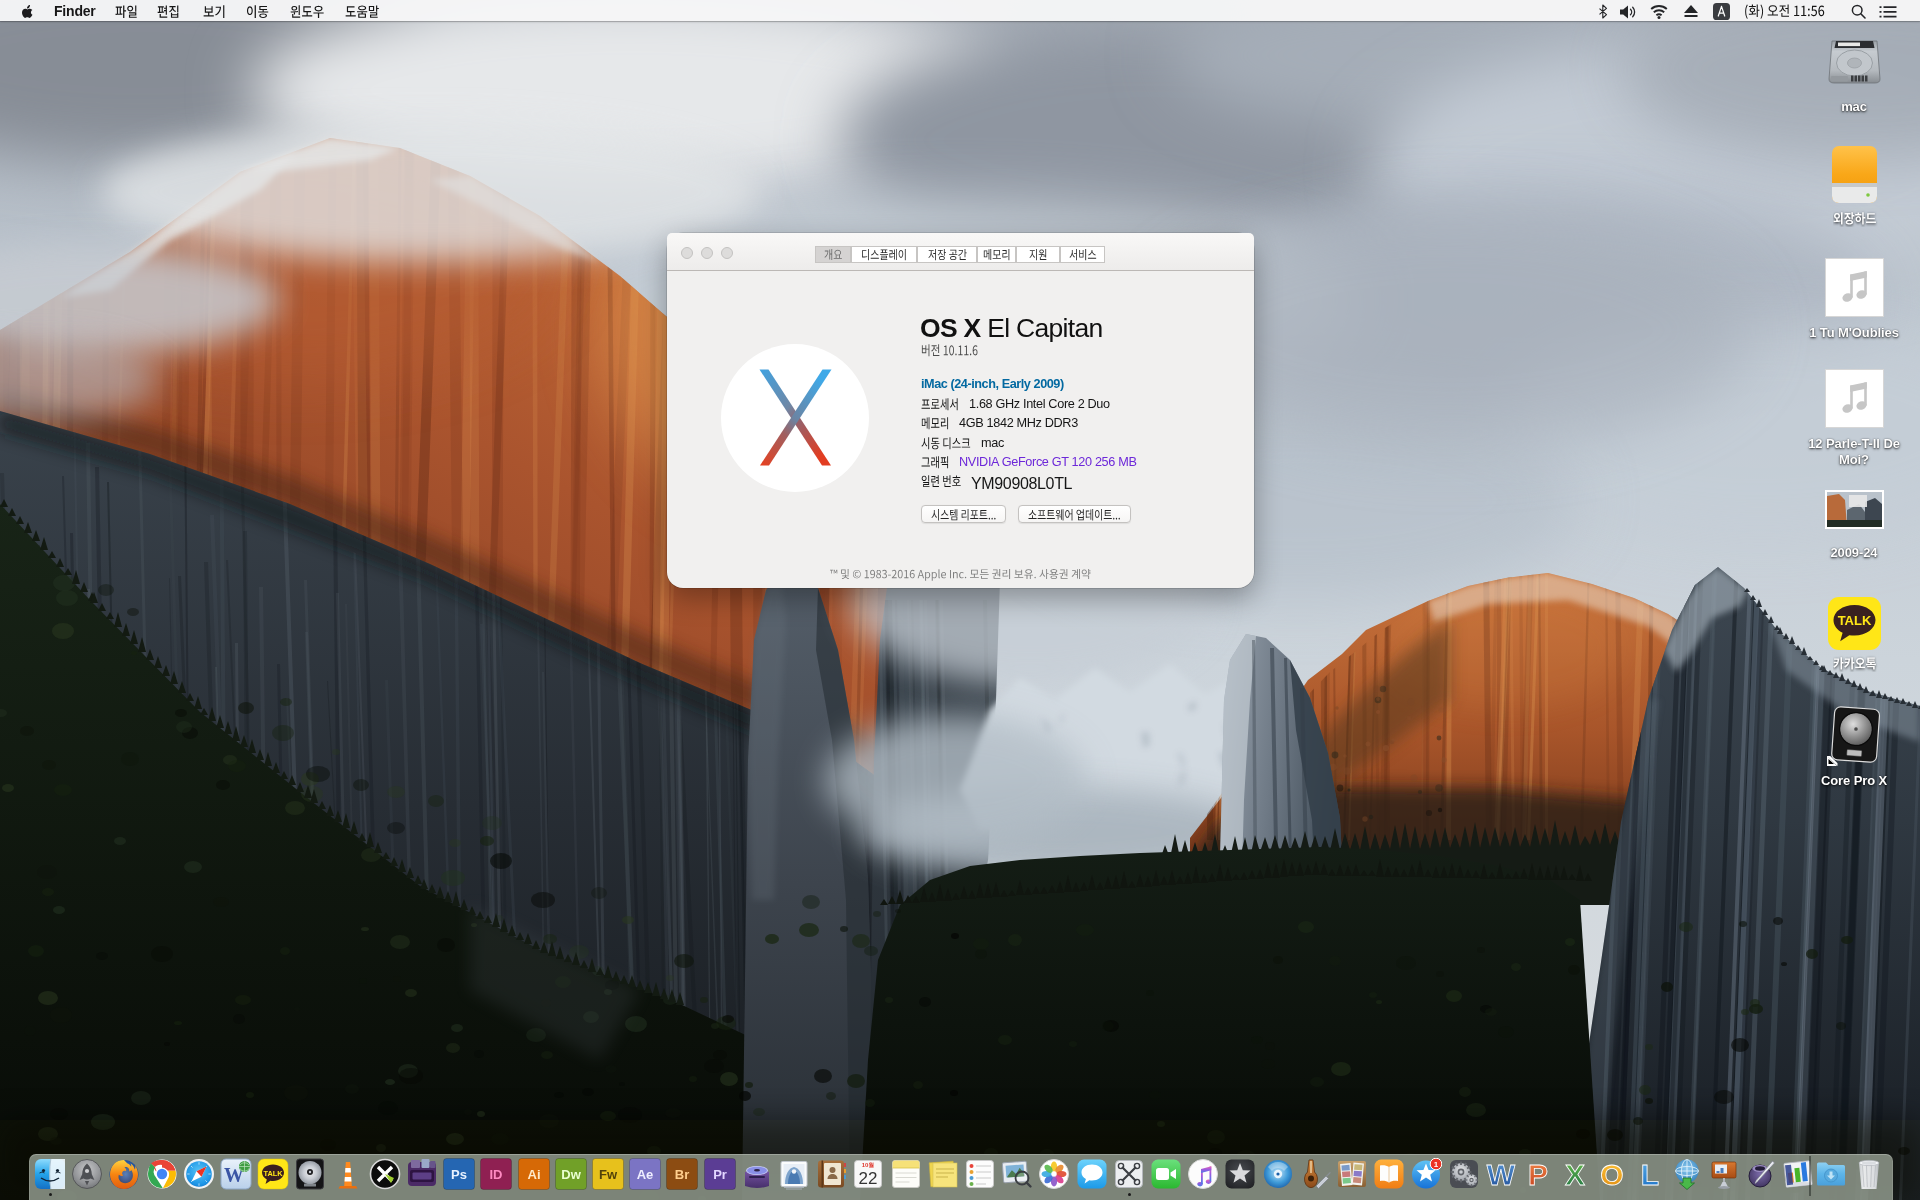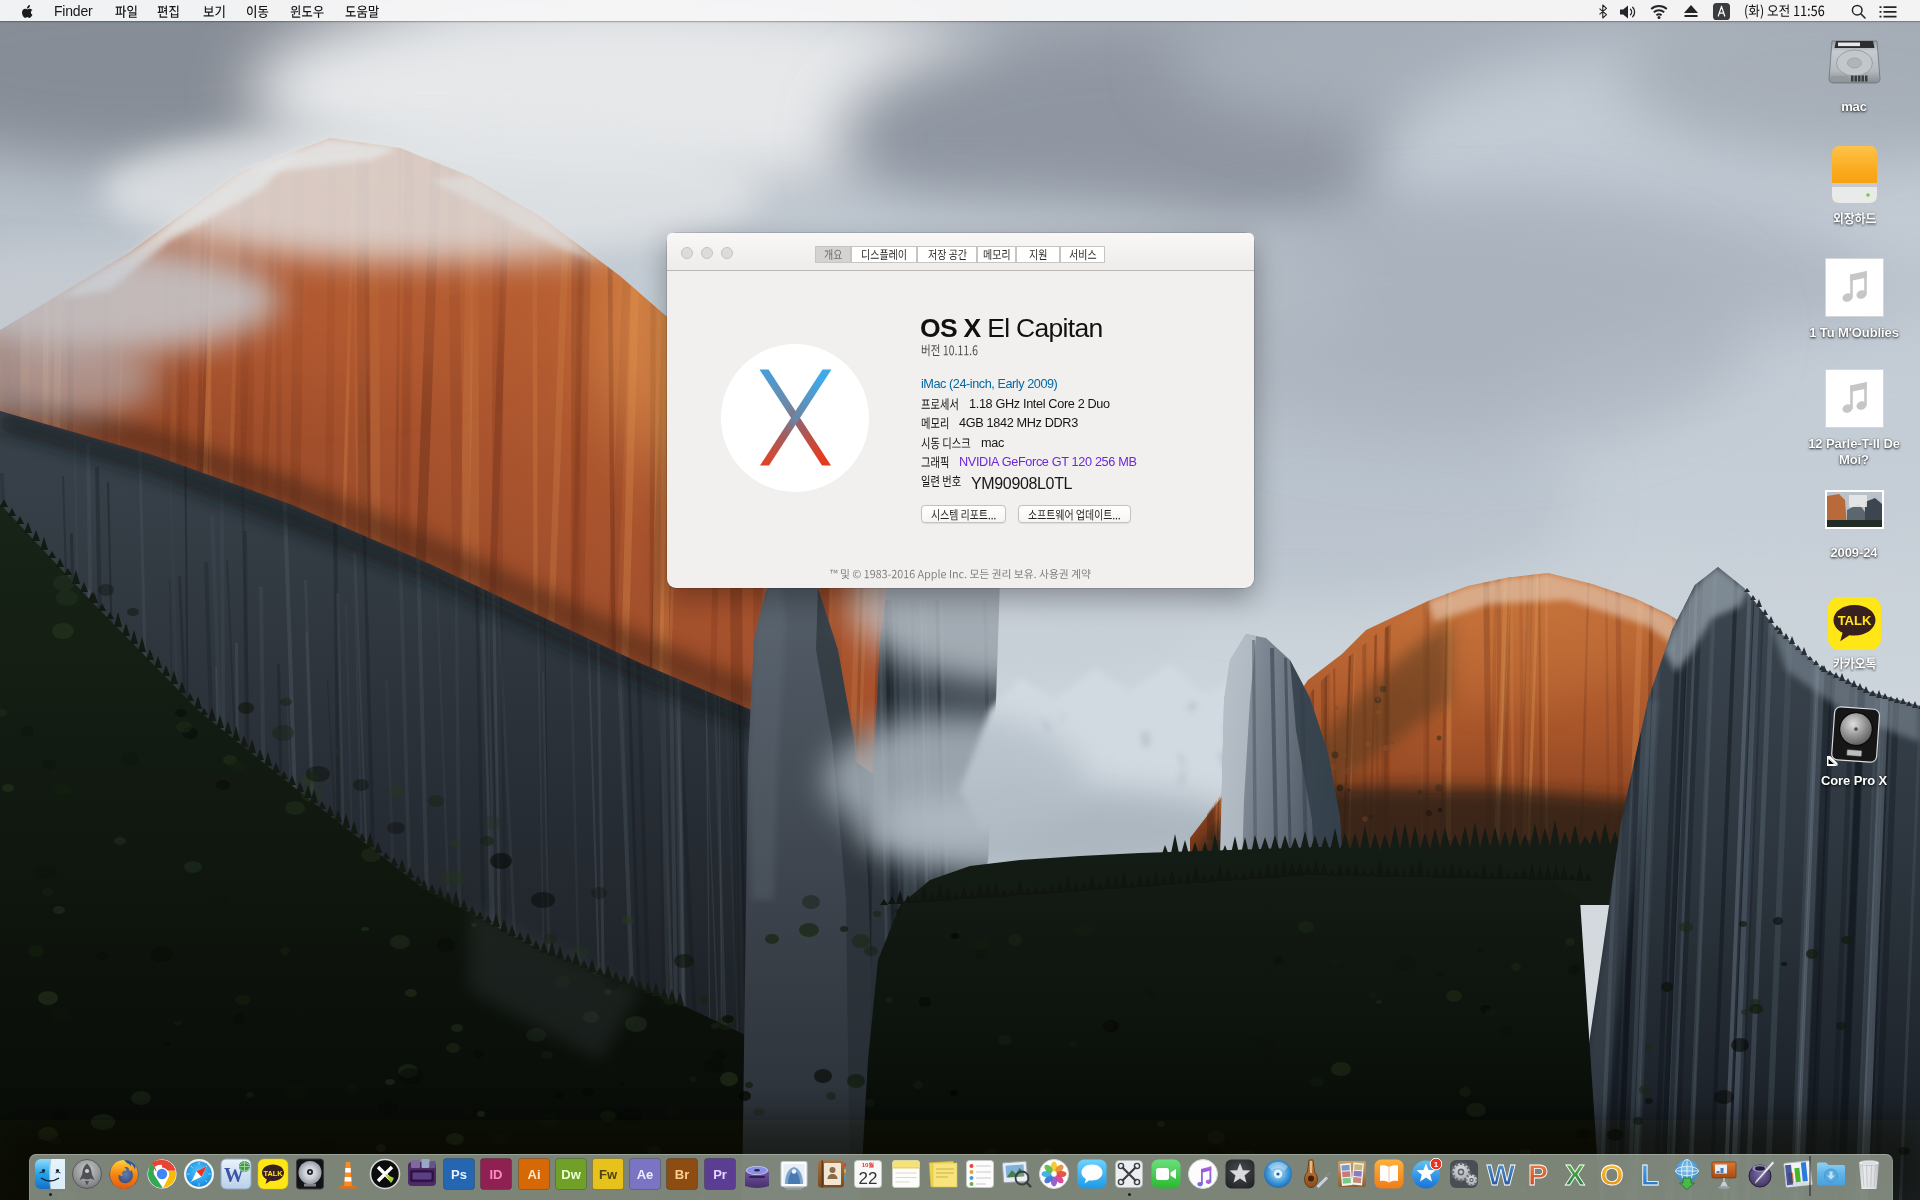--- a/index.html
+++ b/index.html
@@ -1,21 +1,21 @@
 <!DOCTYPE html>
 <html><head><meta charset="utf-8"><style>
 *{margin:0;padding:0;box-sizing:border-box}
 html,body{width:1920px;height:1200px;overflow:hidden;background:#9aa2ac;font-family:"Liberation Sans",sans-serif}
 #wall{position:absolute;left:0;top:0}
 .abs{position:absolute}
 .kt{position:absolute}
 #menubar{position:absolute;left:0;top:0;width:1920px;height:21px;background:rgba(246,246,247,0.96);box-shadow:0 0.5px 0 rgba(0,0,0,0.3),0 1px 2px rgba(0,0,0,0.18);z-index:40}
 .mtx{position:absolute;top:3px;font-size:14px;color:#171717;letter-spacing:-0.2px}
-.b{font-weight:normal}
-#win{position:absolute;left:667px;top:233px;width:587px;height:355px;background:#f1f0ef;border-radius:9px;box-shadow:0 0 0 0.5px rgba(0,0,0,0.22),0 10px 28px rgba(0,0,0,0.32);z-index:20}
+.b{font-weight:bold}
+#win{position:absolute;left:667px;top:233px;width:587px;height:355px;background:#f1f0ef;border-radius:16px;box-shadow:0 0 0 0.5px rgba(0,0,0,0.22),0 10px 28px rgba(0,0,0,0.32);z-index:20}
 #titlebar{position:absolute;left:0;top:0;width:100%;height:38px;background:linear-gradient(#f9f8f7,#edeceb);border-bottom:1px solid #bcb8b5;border-radius:5px 5px 0 0}
 .tl{position:absolute;top:14px;width:12px;height:12px;border-radius:6px;background:#dddcdb;border:0.5px solid #c3c2c1}
 #segwrap .seg{position:absolute;top:12.5px;height:17px;background:#fff;border:1px solid #c7c5c3}
 #segwrap .seg.sel{background:#d5d3d2}
 .wbtn{position:absolute;height:17.5px;background:linear-gradient(#fff,#f6f5f4);border:1px solid #c4c2c0;border-radius:4px;box-shadow:0 0.5px 1px rgba(0,0,0,0.08)}
 .dlabel{position:absolute;font-size:13px;font-weight:bold;color:#fff;text-align:center;text-shadow:0 1px 2.5px rgba(0,0,0,0.85),0 0 1px rgba(0,0,0,0.5);letter-spacing:-0.1px;line-height:15.5px;z-index:10}
 .dsh path{filter:drop-shadow(0 1px 1.5px rgba(0,0,0,0.8))}
 #dock{position:absolute;left:29px;top:1154px;width:1864px;height:46px;background:rgba(140,149,137,0.88);border-radius:7px 7px 0 0;border-top:1px solid rgba(255,255,255,0.25);border-left:1px solid rgba(255,255,255,0.12);border-right:1px solid rgba(255,255,255,0.12);z-index:30}
 .dk{position:absolute;top:1158px;z-index:31}
 .rdot{position:absolute;top:1193px;width:3px;height:3px;border-radius:2px;background:#1a1a1a;z-index:32}
@@ -1122,21 +1122,21 @@
 <path d="M102.5 26.5 L111.5 26.5 L49 122.5 L40 122.5 Z" fill="url(#xg2)"></path>
 </svg>
     <div class="abs" style="left:253px;top:80px;font-size:26.5px;letter-spacing:-0.7px;color:#111"><b>OS X</b> <span style="font-weight:400">El Capitan</span></div>
     <svg class="kt " style="left:254.0px;top:109.2px;" width="58" height="17" viewBox="0 0 58 17">
       <path transform="translate(0,13.2) scale(0.8,1)" d="M9.4 -10.9H10.5V1H9.4ZM6.3 -6.5H9.7V-5.6H6.3ZM1.1 -10H2.2V-6.9H5.5V-10H6.6V-2H1.1ZM2.2 -6V-2.9H5.5V-6Z M19.1 -7.6H22.1V-6.7H19.1ZM21.5 -10.9H22.6V-2.2H21.5ZM15 -0.1H23V0.8H15ZM15 -2.9H16.1V0.3H15ZM15.8 -9.4H16.7V-8.5Q16.7 -7.4 16.3 -6.4Q15.9 -5.5 15.2 -4.8Q14.4 -4 13.4 -3.7L12.8 -4.5Q13.5 -4.8 14.1 -5.2Q14.6 -5.6 15 -6.1Q15.4 -6.6 15.6 -7.2Q15.8 -7.8 15.8 -8.5ZM16.1 -9.4H16.9V-8.5Q16.9 -7.7 17.3 -7Q17.7 -6.2 18.3 -5.7Q19 -5.1 19.8 -4.8L19.3 -4Q18.3 -4.3 17.6 -5Q16.9 -5.7 16.5 -6.6Q16.1 -7.5 16.1 -8.5ZM13.2 -9.9H19.6V-9H13.2Z M28.4 0V-1H30.6V-8.2H28.8V-9Q29.5 -9.1 30 -9.3Q30.5 -9.4 30.8 -9.7H31.8V-1H33.7V0Z M38.2 0.2Q37.3 0.2 36.6 -0.4Q36 -0.9 35.6 -2.1Q35.2 -3.2 35.2 -4.9Q35.2 -6.6 35.6 -7.7Q36 -8.8 36.6 -9.3Q37.3 -9.9 38.2 -9.9Q39.2 -9.9 39.8 -9.3Q40.5 -8.8 40.9 -7.7Q41.2 -6.6 41.2 -4.9Q41.2 -3.2 40.9 -2.1Q40.5 -0.9 39.8 -0.4Q39.2 0.2 38.2 0.2ZM38.2 -0.8Q38.8 -0.8 39.2 -1.2Q39.6 -1.7 39.9 -2.6Q40.1 -3.5 40.1 -4.9Q40.1 -6.3 39.9 -7.2Q39.6 -8.1 39.2 -8.5Q38.8 -8.9 38.2 -8.9Q37.7 -8.9 37.3 -8.5Q36.9 -8.1 36.6 -7.2Q36.4 -6.3 36.4 -4.9Q36.4 -3.5 36.6 -2.6Q36.9 -1.7 37.3 -1.2Q37.7 -0.8 38.2 -0.8Z M43.7 0.2Q43.4 0.2 43.1 -0.1Q42.9 -0.3 42.9 -0.7Q42.9 -1.2 43.1 -1.4Q43.4 -1.7 43.7 -1.7Q44.1 -1.7 44.3 -1.4Q44.6 -1.2 44.6 -0.7Q44.6 -0.3 44.3 -0.1Q44.1 0.2 43.7 0.2Z M46.7 0V-1H48.9V-8.2H47.2V-9Q47.8 -9.1 48.3 -9.3Q48.8 -9.4 49.2 -9.7H50.1V-1H52V0Z M54.1 0V-1H56.2V-8.2H54.5V-9Q55.1 -9.1 55.6 -9.3Q56.1 -9.4 56.5 -9.7H57.4V-1H59.4V0Z M62.1 0.2Q61.7 0.2 61.4 -0.1Q61.2 -0.3 61.2 -0.7Q61.2 -1.2 61.4 -1.4Q61.7 -1.7 62.1 -1.7Q62.4 -1.7 62.7 -1.4Q62.9 -1.2 62.9 -0.7Q62.9 -0.3 62.7 -0.1Q62.4 0.2 62.1 0.2Z M67.9 0.2Q67.2 0.2 66.6 -0.1Q66 -0.4 65.6 -1Q65.1 -1.6 64.9 -2.5Q64.6 -3.4 64.6 -4.6Q64.6 -6 64.9 -7Q65.2 -8 65.7 -8.7Q66.2 -9.3 66.9 -9.6Q67.5 -9.9 68.2 -9.9Q69 -9.9 69.5 -9.6Q70.1 -9.3 70.5 -8.9L69.8 -8.1Q69.5 -8.5 69.1 -8.7Q68.7 -8.9 68.3 -8.9Q67.6 -8.9 67 -8.5Q66.4 -8.1 66.1 -7.1Q65.8 -6.2 65.8 -4.6Q65.8 -3.4 66 -2.5Q66.2 -1.7 66.7 -1.2Q67.2 -0.8 67.9 -0.8Q68.3 -0.8 68.7 -1.1Q69.1 -1.3 69.3 -1.8Q69.5 -2.3 69.5 -3Q69.5 -3.6 69.3 -4.1Q69.1 -4.6 68.7 -4.9Q68.3 -5.1 67.8 -5.1Q67.3 -5.1 66.8 -4.8Q66.2 -4.5 65.7 -3.8L65.7 -4.7Q66 -5.1 66.4 -5.4Q66.7 -5.7 67.1 -5.9Q67.6 -6 67.9 -6Q68.8 -6 69.4 -5.7Q70 -5.3 70.3 -4.7Q70.6 -4 70.6 -3Q70.6 -2 70.3 -1.3Q69.9 -0.6 69.3 -0.2Q68.6 0.2 67.9 0.2Z" fill="#4c4c4c"></path>
     </svg>
     <div class="abs b" style="left:254px;top:144px;font-size:12.7px;letter-spacing:-0.45px;color:#0369a1">iMac (24-inch, Early 2009)</div>
     <svg class="kt " style="left:254.0px;top:162.8px;" width="39" height="17" viewBox="0 0 39 17">
       <path transform="translate(0,13.2) scale(0.78,1)" d="M0.7 -1.4H11.5V-0.5H0.7ZM1.6 -9.7H10.5V-8.8H1.6ZM1.6 -4.7H10.4V-3.8H1.6ZM3.5 -8.9H4.6V-4.6H3.5ZM7.5 -8.9H8.6V-4.6H7.5Z M12.8 -1.4H23.6V-0.4H12.8ZM17.6 -3.9H18.7V-1H17.6ZM14.1 -10H22.3V-6.4H15.2V-4H14.2V-7.3H21.2V-9.1H14.1ZM14.2 -4.5H22.6V-3.6H14.2Z M29.7 -6.6H31.9V-5.7H29.7ZM27.4 -9.8H28.3V-7.5Q28.3 -6.6 28.1 -5.7Q27.9 -4.8 27.5 -4Q27.2 -3.2 26.7 -2.6Q26.1 -1.9 25.5 -1.5L24.8 -2.4Q25.4 -2.7 25.9 -3.3Q26.4 -3.8 26.7 -4.5Q27.1 -5.2 27.3 -6Q27.4 -6.7 27.4 -7.5ZM27.6 -9.8H28.5V-7.6Q28.5 -6.8 28.6 -6.1Q28.8 -5.4 29.1 -4.7Q29.4 -4.1 29.9 -3.6Q30.4 -3 30.9 -2.7L30.3 -1.8Q29.7 -2.2 29.2 -2.8Q28.7 -3.4 28.3 -4.2Q28 -5 27.8 -5.8Q27.6 -6.7 27.6 -7.6ZM34 -10.9H35.1V1H34ZM31.6 -10.7H32.6V0.4H31.6Z M43.1 -6.9H46.4V-6H43.1ZM40.2 -9.9H41.1V-7.8Q41.1 -6.8 40.8 -5.8Q40.6 -4.8 40.1 -4Q39.7 -3.2 39.1 -2.5Q38.5 -1.9 37.8 -1.5L37.1 -2.4Q37.7 -2.7 38.3 -3.3Q38.9 -3.8 39.3 -4.6Q39.7 -5.3 39.9 -6.1Q40.2 -6.9 40.2 -7.8ZM40.4 -9.9H41.3V-7.8Q41.3 -6.9 41.5 -6.1Q41.7 -5.4 42.2 -4.7Q42.6 -4 43.1 -3.4Q43.7 -2.9 44.3 -2.6L43.7 -1.7Q43 -2.1 42.4 -2.7Q41.8 -3.3 41.3 -4.1Q40.9 -4.9 40.6 -5.8Q40.4 -6.8 40.4 -7.8ZM45.8 -10.9H46.9V1H45.8Z" fill="#161616"></path>
     </svg>
-    <div class="abs" style="left:302px;top:164px;font-size:12.7px;letter-spacing:-0.35px;color:#161616">1.18 GHz Intel Core 2 Duo</div>
+    <div class="abs" style="left:302px;top:164px;font-size:12.7px;letter-spacing:-0.35px;color:#161616">1.68 GHz Intel Core 2 Duo</div>
     <svg class="kt " style="left:254.0px;top:182.2px;" width="30" height="17" viewBox="0 0 30 17">
       <path transform="translate(0,13.2) scale(0.78,1)" d="M1.1 -9.5H5.6V-2.2H1.1ZM4.6 -8.7H2.1V-3H4.6ZM9.8 -10.9H10.8V1H9.8ZM5.1 -6.4H7.8V-5.5H5.1ZM7.4 -10.7H8.4V0.4H7.4Z M12.8 -1.4H23.6V-0.5H12.8ZM17.6 -4.5H18.7V-1.2H17.6ZM14.1 -9.9H22.3V-4.3H14.1ZM21.2 -9H15.1V-5.2H21.2Z M33.6 -10.9H34.7V1H33.6ZM25.6 -2.8H26.6Q27.6 -2.8 28.6 -2.8Q29.5 -2.8 30.5 -2.9Q31.5 -3 32.5 -3.2L32.6 -2.3Q31 -2 29.6 -1.9Q28.2 -1.8 26.6 -1.8H25.6ZM25.6 -9.8H31.1V-5.5H26.7V-2.4H25.6V-6.4H30V-8.9H25.6Z" fill="#161616"></path>
     </svg>
     <div class="abs" style="left:292px;top:183px;font-size:12.7px;letter-spacing:-0.35px;color:#161616">4GB 1842 MHz DDR3</div>
     <svg class="kt " style="left:254.0px;top:201.6px;" width="51" height="17" viewBox="0 0 51 17">
       <path transform="translate(0,13.2) scale(0.78,1)" d="M3.8 -9.9H4.7V-7.7Q4.7 -6.7 4.5 -5.7Q4.2 -4.8 3.7 -3.9Q3.3 -3.1 2.6 -2.5Q2 -1.8 1.3 -1.5L0.6 -2.4Q1.3 -2.7 1.8 -3.2Q2.4 -3.8 2.9 -4.5Q3.3 -5.2 3.6 -6.1Q3.8 -6.9 3.8 -7.7ZM4 -9.9H4.9V-7.7Q4.9 -6.9 5.1 -6.1Q5.4 -5.3 5.8 -4.6Q6.3 -3.9 6.8 -3.4Q7.4 -2.9 8.1 -2.6L7.4 -1.7Q6.7 -2 6.1 -2.7Q5.5 -3.3 5 -4.1Q4.5 -4.9 4.3 -5.8Q4 -6.8 4 -7.7ZM9.3 -10.9H10.4V1H9.3Z M12.8 -5H23.6V-4.1H12.8ZM17.7 -6.9H18.7V-4.7H17.7ZM14.2 -7.3H22.3V-6.4H14.2ZM14.2 -10.4H22.3V-9.5H15.3V-6.8H14.2ZM18.2 -3.3Q20.1 -3.3 21.2 -2.7Q22.3 -2.2 22.3 -1.1Q22.3 -0.1 21.2 0.5Q20.1 1 18.2 1Q16.3 1 15.2 0.5Q14.1 -0.1 14.1 -1.1Q14.1 -2.2 15.2 -2.7Q16.3 -3.3 18.2 -3.3ZM18.2 -2.4Q17.3 -2.4 16.6 -2.3Q15.9 -2.1 15.6 -1.8Q15.2 -1.6 15.2 -1.1Q15.2 -0.7 15.6 -0.4Q15.9 -0.1 16.6 0Q17.3 0.2 18.2 0.2Q19.1 0.2 19.8 0Q20.5 -0.1 20.8 -0.4Q21.2 -0.7 21.2 -1.1Q21.2 -1.6 20.8 -1.8Q20.5 -2.1 19.8 -2.3Q19.1 -2.4 18.2 -2.4Z M36.6 -10.9H37.7V1H36.6ZM28.7 -2.8H29.6Q30.8 -2.8 31.8 -2.9Q32.7 -2.9 33.6 -3Q34.4 -3.1 35.3 -3.3L35.4 -2.3Q34.5 -2.2 33.6 -2.1Q32.8 -2 31.8 -2Q30.8 -1.9 29.6 -1.9H28.7ZM28.7 -9.8H34.3V-8.9H29.8V-2.5H28.7Z M44.8 -10.1H45.8V-9.2Q45.8 -8.4 45.5 -7.7Q45.2 -7 44.8 -6.4Q44.3 -5.8 43.7 -5.3Q43.1 -4.8 42.4 -4.5Q41.7 -4.2 41 -4L40.5 -4.9Q41.1 -5.1 41.7 -5.3Q42.4 -5.6 42.9 -6Q43.5 -6.4 43.9 -6.9Q44.3 -7.4 44.6 -8Q44.8 -8.6 44.8 -9.2ZM45 -10.1H46V-9.2Q46 -8.6 46.2 -8Q46.5 -7.4 46.9 -6.9Q47.3 -6.4 47.9 -6Q48.4 -5.6 49.1 -5.3Q49.7 -5 50.3 -4.9L49.8 -4Q49.1 -4.2 48.4 -4.5Q47.7 -4.8 47.1 -5.3Q46.5 -5.8 46 -6.4Q45.6 -7 45.3 -7.7Q45 -8.4 45 -9.2ZM40 -1.5H50.9V-0.6H40Z M53.5 -9.7H61.1V-8.8H53.5ZM52.2 -1.5H63V-0.6H52.2ZM60.6 -9.7H61.7V-8.2Q61.7 -7.4 61.6 -6.5Q61.6 -5.6 61.5 -4.6Q61.4 -3.6 61.2 -2.4L60.1 -2.5Q60.3 -3.7 60.4 -4.6Q60.5 -5.6 60.6 -6.5Q60.6 -7.4 60.6 -8.2ZM60.9 -6.4V-5.6L53.3 -5.2L53.2 -6.1Z" fill="#161616"></path>
     </svg>
     <div class="abs" style="left:314px;top:203px;font-size:12.7px;letter-spacing:-0.35px;color:#161616">mac</div>
     <svg class="kt " style="left:254.0px;top:221.0px;" width="30" height="17" viewBox="0 0 30 17">
       <path transform="translate(0,13.2) scale(0.78,1)" d="M1.8 -9.6H9.5V-8.8H1.8ZM0.7 -1.6H11.4V-0.7H0.7ZM8.9 -9.6H10V-8.5Q10 -7.7 10 -6.8Q10 -6 9.9 -5Q9.8 -3.9 9.6 -2.6L8.5 -2.8Q8.7 -4 8.8 -5Q8.9 -6 8.9 -6.9Q8.9 -7.7 8.9 -8.5Z M13.2 -2.7H14Q15.1 -2.7 16.1 -2.8Q17.2 -2.9 18.4 -3.1L18.5 -2.2Q17.2 -1.9 16.2 -1.9Q15.1 -1.8 14 -1.8H13.2ZM13.2 -9.6H17.6V-5.4H14.3V-2.4H13.2V-6.3H16.6V-8.7H13.2ZM21.9 -10.9H22.9V1H21.9ZM19.9 -6.2H22.2V-5.3H19.9ZM19.2 -10.7H20.2V0.4H19.2Z M25.5 -9.9H31.9V-9H25.5ZM25.3 -4.4 25.2 -5.3Q26.2 -5.3 27.4 -5.3Q28.7 -5.4 30 -5.4Q31.3 -5.5 32.5 -5.6L32.5 -4.8Q31.3 -4.6 30 -4.5Q28.8 -4.4 27.5 -4.4Q26.3 -4.4 25.3 -4.4ZM26.7 -9.3H27.7V-5H26.7ZM29.6 -9.3H30.7V-5H29.6ZM26.8 -3.1H34.7V1H33.6V-2.2H26.8ZM33.6 -10.9H34.7V-3.7H33.6Z" fill="#161616"></path>

